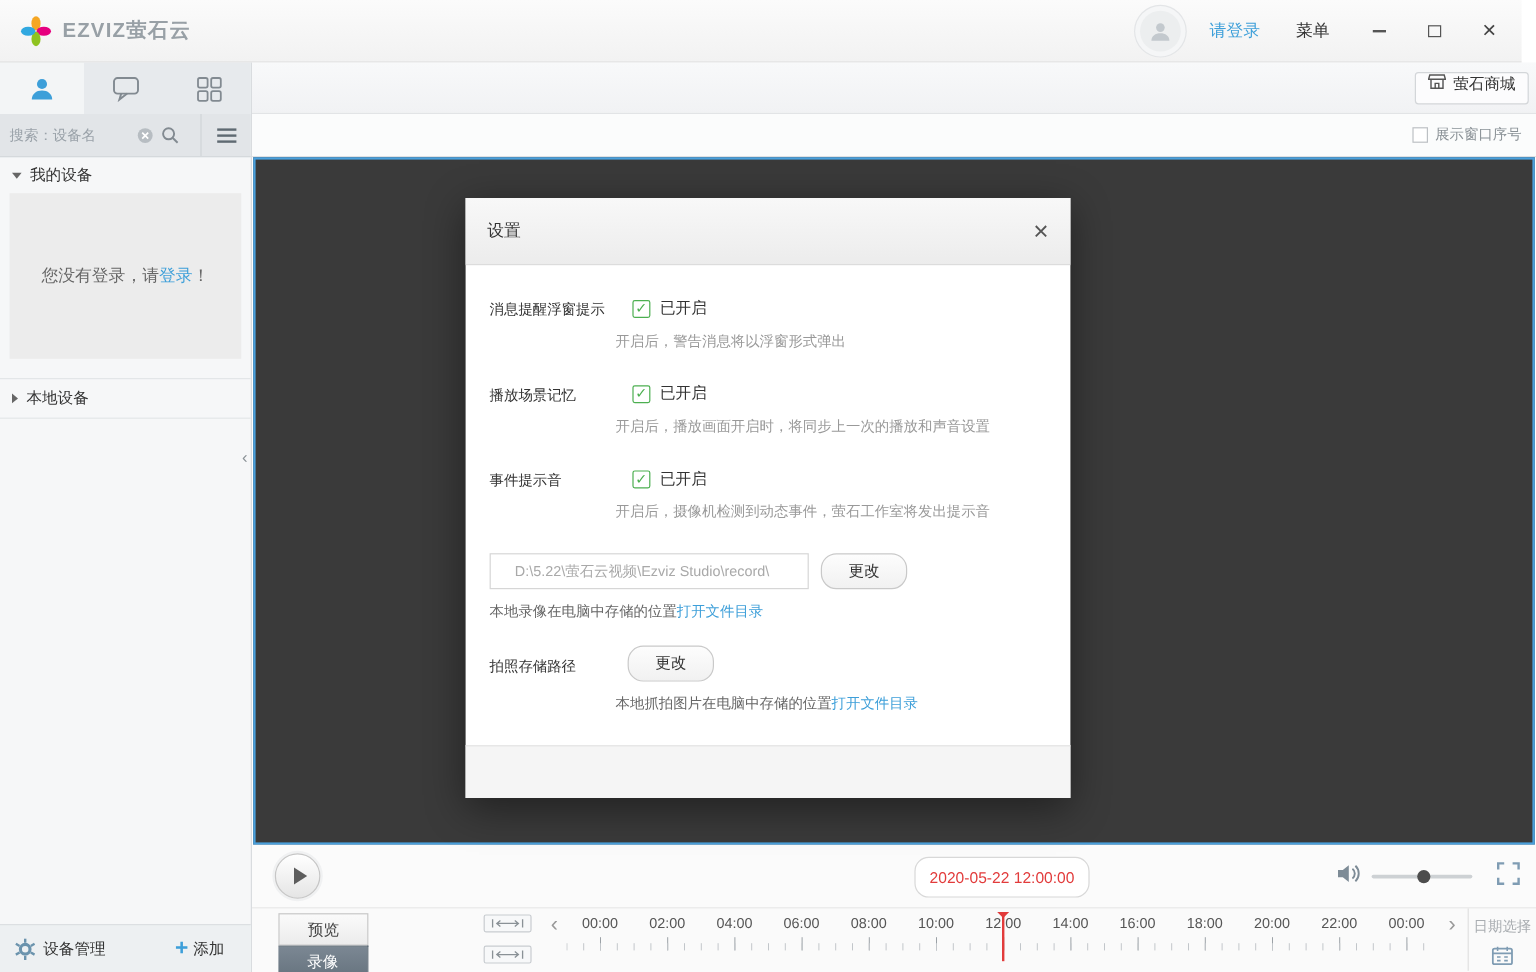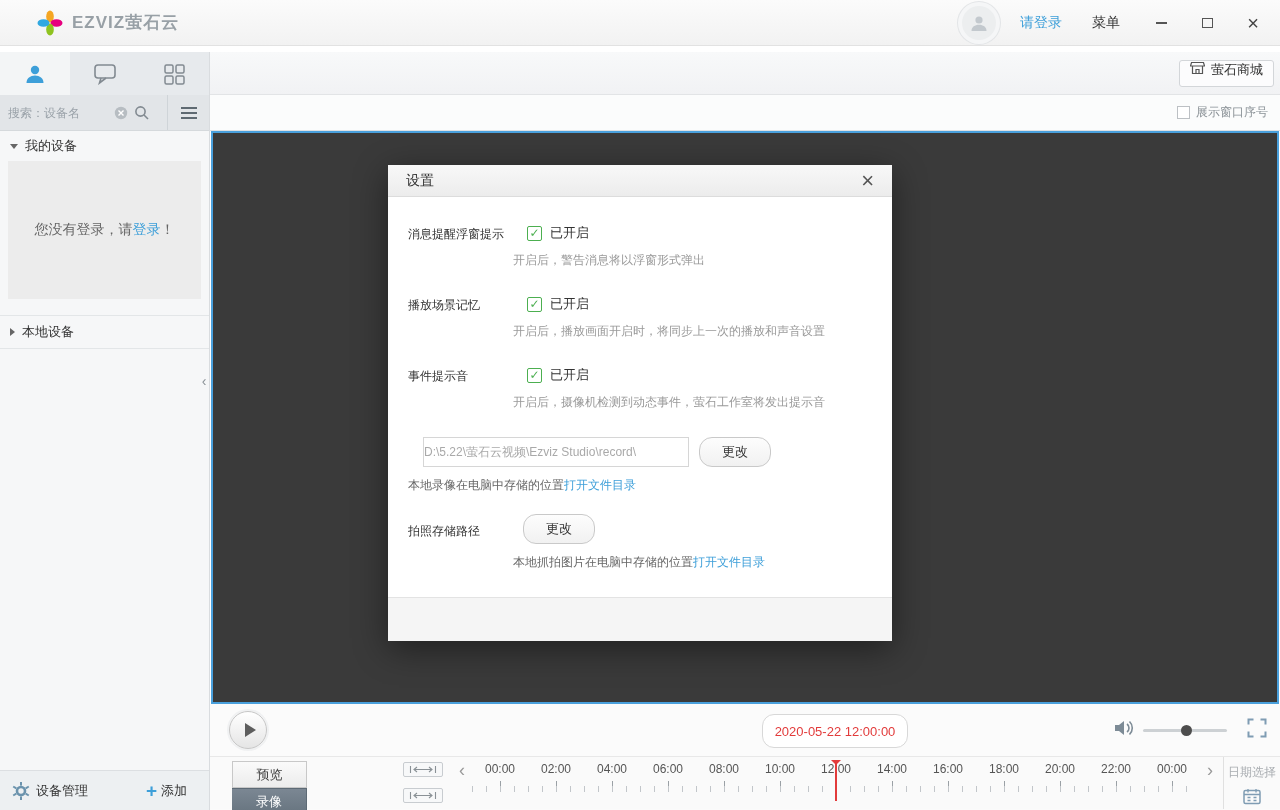--- a/index.html
+++ b/index.html
@@ -1,21 +1,21 @@
 <!DOCTYPE html>
 <html><head>
 <meta charset="utf-8">
 <style>
   * { margin:0; padding:0; box-sizing:border-box; }
   html,body { width:1280px; height:810px; }
   body { font-family:"Liberation Sans","DejaVu Sans",sans-serif; font-size:12px; color:#333; background:#fff; position:relative; overflow:hidden; }
   a { text-decoration:none; }
 
   
-  .titlebar { position:absolute; top:0; left:0; right:0; height:46px; background:linear-gradient(#fbfbfb,#f2f2f2); border-bottom:1px solid #e2e2e2; display:flex; align-items:center; z-index:5;padding-left:20px; }
+  .titlebar { position:absolute; top:0; left:0; right:12px; height:52px; background:linear-gradient(#fbfbfb,#f2f2f2); border-bottom:1px solid #e2e2e2; display:flex; align-items:center; z-index:5; }
   .logo { margin-left:16px; display:flex; }
   .app-name { font-size:17px; font-weight:bold; color:#98a0a6; margin-left:8px; letter-spacing:1px; }
   .titlebar-right { margin-left:auto; display:flex; align-items:center; }
   .avatar { width:34px; height:34px; border-radius:50%; background:#eceeef; box-shadow:0 0 0 4px #f5f6f7,0 0 0 5px #e3e5e7; display:flex; align-items:center; justify-content:center; }
   .login-link { color:#3d9fd9; font-size:14px; margin:0 30px 0 24px; }
   .menu-label { font-size:14px; color:#333; margin-right:26px; cursor:default; }
   .win-btn { width:30px; height:28px; display:flex; align-items:center; justify-content:center; margin-right:16px; }
   .win-btn:last-child { margin-right:12px; }
   .min-glyph { width:11px; height:2px; background:#555; display:block; }
   .max-glyph { width:11px; height:10px; border:1px solid #555; display:block; }
@@ -84,37 +84,37 @@
   .tl-ticks-major { position:absolute; left:262px; top:24px; width:728px; height:11px; background-image:linear-gradient(90deg,#9aa0a5 0 1px,transparent 1px); background-size:56px 100%; background-position:28px 0; background-repeat:repeat-x; }
   .tl-ticks-minor { position:absolute; left:262px; top:29px; width:728px; height:6px; background-image:linear-gradient(90deg,#c2c6ca 0 1px,transparent 1px); background-size:14px 100%; background-repeat:repeat-x; }
   .playhead { position:absolute; left:625px; top:3px; width:2px; height:41px; background:#e23b3b; z-index:2; }
   .playhead-cap { position:absolute; left:-4px; top:0; width:0; height:0; border-left:5px solid transparent; border-right:5px solid transparent; border-top:5px solid #e23b3b; }
   .date-area { position:absolute; left:1013px; top:0; bottom:0; width:57px; border-left:1px solid #e0e0e0; }
   .date-label { margin-top:7px; text-align:center; font-size:12px; color:#a9adb1; }
   .calendar-btn { display:block; margin:7px auto 0; width:18px; height:17px; }
 
   
   .dialog { position:absolute; left:388px; top:165px; width:504px; background:#fff; box-shadow:0 8px 32px rgba(0,0,0,.45); z-index:20; }
-  .dialog-header { height:32px; background:linear-gradient(#f8f8f8,#ececec); border-bottom:1px solid #dcdcdc; display:flex; align-items:center; padding:0 18px; }
+  .dialog-header { height:56px; background:linear-gradient(#f8f8f8,#ececec); border-bottom:1px solid #dcdcdc; display:flex; align-items:center; padding:0 18px; }
   .dialog-title { font-size:14px; color:#333; }
   .dialog-close { margin-left:auto; color:#555; }
   .dialog-close::before { content:"×"; font-size:22px; line-height:1; }
   .dialog-body { padding:27px 20px 6px 20px; }
   .setting-row { display:flex; margin-bottom:26px; }
   .setting-label { width:105px; font-size:12px; color:#333; padding-top:2px; white-space:nowrap; }
   .setting-control { flex:1; }
   .cb-row { display:flex; align-items:center; margin-left:14px; font-size:13px; color:#333; }
   .checkbox-green { width:15px; height:15px; border:1px solid #4caf50; border-radius:2px; background:#fff; display:inline-flex; align-items:center; justify-content:center; color:#4caf50; font-size:12px; font-weight:bold; margin-right:8px; }
   .checkbox-green::before { content:"✓"; }
   .setting-desc { margin-top:10px; font-size:12px; color:#999; }
   .path-row { display:flex; margin-bottom:20px; }
   .path-label { width:105px; font-size:12px; color:#333; padding-top:9px; white-space:nowrap; }
   .path-control { flex:1; }
   .path-line { display:flex; align-items:center; }
-  .path-input { width:266px; height:30px; border:1px solid #d6d6d6; padding:0 0; font-size:12px; color:#a9a9a9; background:#fff; outline:none;margin-left:15px; }
+  .path-input { width:266px; height:30px; border:1px solid #d6d6d6; padding:0 20px; font-size:12px; color:#a9a9a9; background:#fff; outline:none; }
   .change-btn { width:72px; height:30px; margin-left:10px; border:1px solid #c9c9c9; border-radius:13px; background:linear-gradient(#fdfdfd,#f1f1f1); font-size:13px; color:#333; }
   .path-desc { margin-top:10px; font-size:12px; color:#666; }
   .path-desc a { color:#3d9fd9; }
   .dialog-footer { height:44px; background:#f5f5f5; border-top:1px solid #e3e3e3; }
 </style>
 </head>
 <body>
 
 <header class="titlebar">
   <span class="logo">

